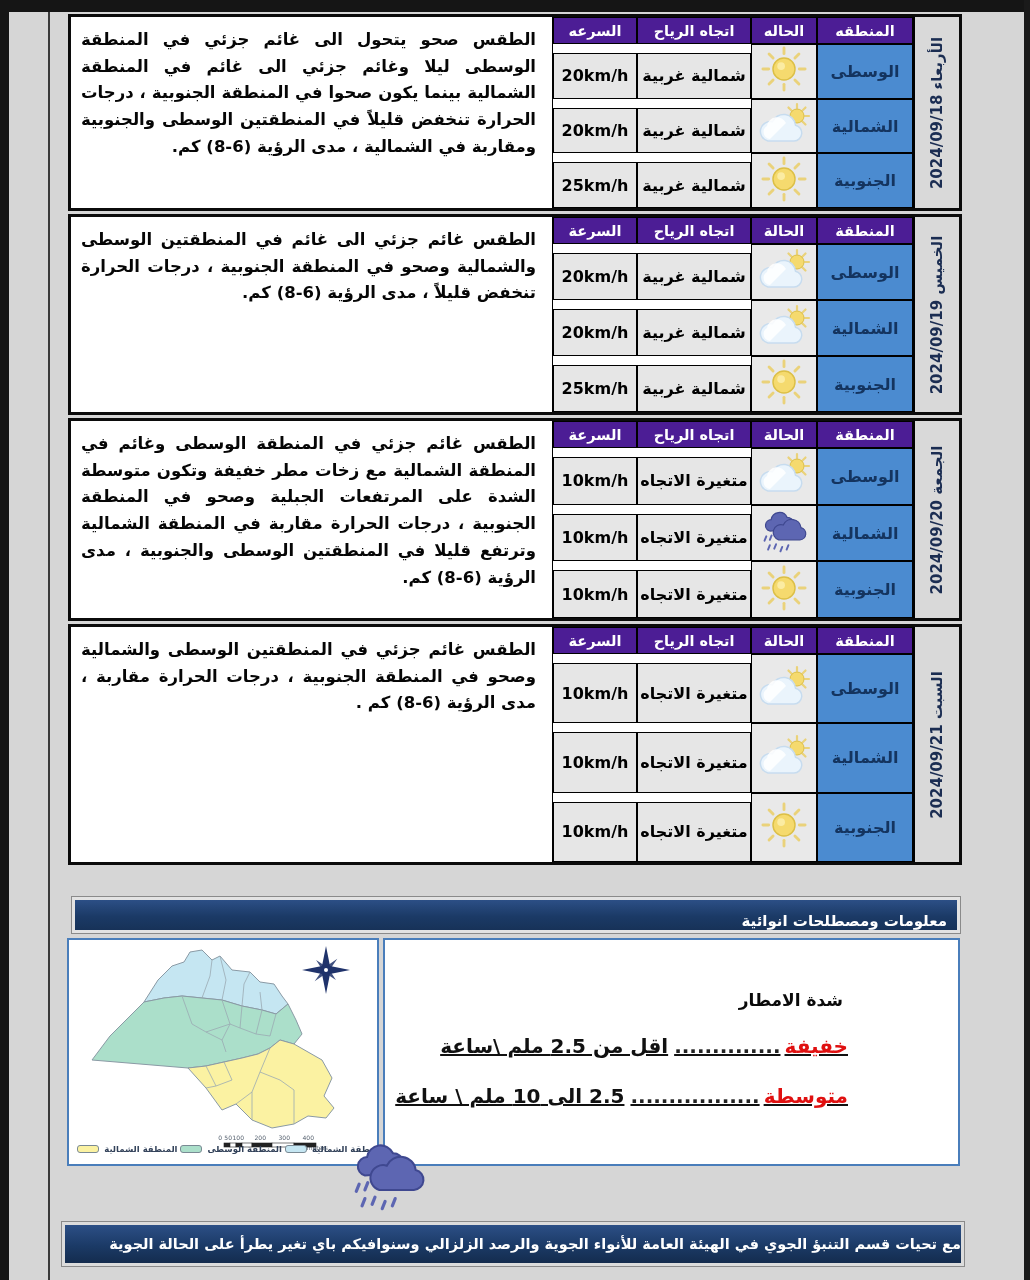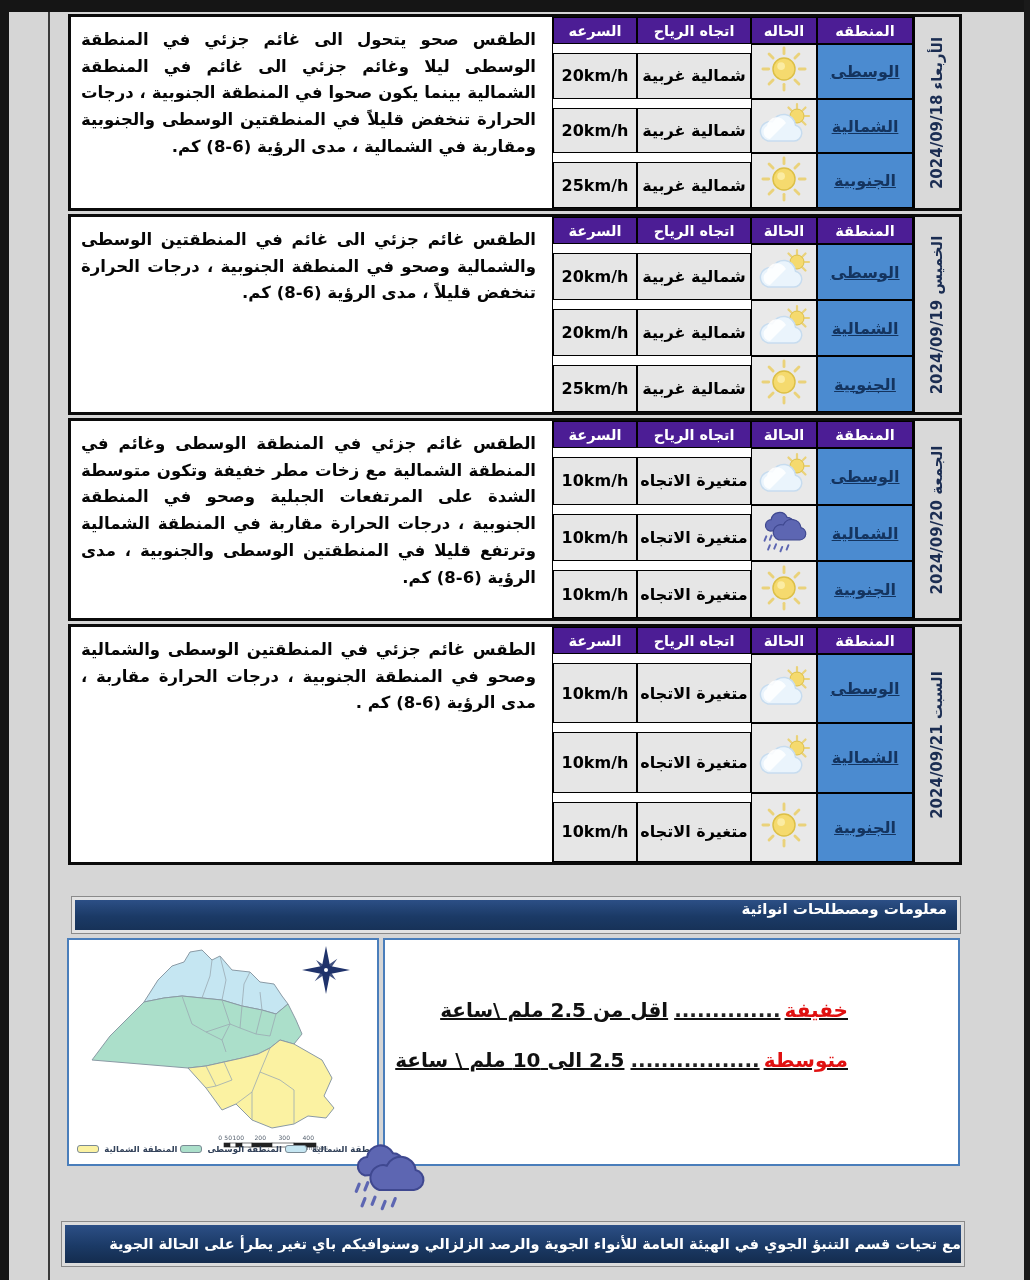--- a/index.html
+++ b/index.html
@@ -22,35 +22,35 @@
   .date-text{
     position:absolute;top:50%;left:50%;
     transform:translate(-50%,-50%) rotate(-90deg);
     white-space:nowrap;font-weight:bold;font-size:15px;color:#1b2d52;letter-spacing:.5px;
   }
   .ftable{width:360px;flex:none;display:flex;flex-direction:column;border-left:1px solid #000;}
   .trow{display:grid;grid-template-columns:96px 66px 114px 84px;flex:1;}
   .trow.head{flex:none;height:27px;}
   .cell{border:1px solid #000;display:flex;align-items:center;justify-content:center;box-sizing:border-box;overflow:hidden;}
   .hcell{background:#4c1d95;color:#fff;font-weight:bold;font-size:14.5px;}
-  .rcell{background:#4b8bd0;color:#14345f;font-weight:bold;font-size:16px;text-decoration:underline;}
+  .rcell{background:#4b8bd0;color:#14345f;font-weight:bold;font-size:16px;}
   .ccell{background:#e9e9e9;}
   .wcell,.scell{background:#e6e6e6;color:#000;font-weight:bold;font-size:16px;margin-top:9px;}
   .scell{font-family:"DejaVu Sans","Liberation Sans",sans-serif;}
   .desc{
     flex:1;padding:10px 16px 6px 10px;font-size:16.5px;font-weight:bold;color:#060606;
     line-height:1.62;text-align:justify;box-sizing:border-box;border-radius:10px;
   }
 
   
   .info-header{
     position:absolute;top:897px;right:70px;left:72px;height:36px;z-index:2;
     background:linear-gradient(#2c4f86,#1b3a66 55%,#173258);
     border:3px solid #e3e3e3;outline:1px solid #8a8a8a;box-sizing:border-box;
-    display:flex;align-items:flex-start;justify-content:flex-start;
+    display:flex;align-items:flex-end;justify-content:flex-start;
     color:#fff;font-weight:bold;font-size:15px;padding:0 10px;
   }
   .info-body{position:absolute;top:938px;right:70px;left:72px;height:228px;display:flex;gap:4px;z-index:2;}
   .rain-box{flex:1;background:#fff;border:2px solid #4a7ebb;box-sizing:border-box;padding:50px 115px 0 10px;}
   .rain-title{font-size:17px;font-weight:bold;color:#0a0a0a;margin:0 0 24px 0;}
   .rain-item{font-size:20px;font-weight:bold;color:#111;margin:8px -5px 26px 0;white-space:nowrap;text-decoration:underline;}
   .rain-item .lbl{color:#e01010;margin-left:4px;}
   .rain-item .dots{letter-spacing:1px;margin-left:6px;color:#222;}
   .map-box{width:312px;flex:none;background:#fff;border:2px solid #4a7ebb;box-sizing:border-box;position:relative;}
   .legend{position:absolute;left:8px;bottom:10px;display:flex;flex-direction:row;gap:3px;z-index:3;}
@@ -385,20 +385,21 @@
     <div class="desc">الطقس غائم  جزئي في المنطقتين الوسطى والشمالية وصحو في المنطقة الجنوبية ، درجات الحرارة مقاربة ، مدى الرؤية (6-8) كم .</div>
   </div>
 </div>
 
 <div class="info-header">
   <span>معلومات ومصطلحات انوائية</span>
 </div>
 
 <div class="info-body">
   <div class="rain-box">
+    <div class="rain-title">شدة الامطار</div>
     <div class="rain-item">
       <span class="lbl">خفيفة</span><span class="dots">..............</span><span>اقل من  2.5  ملم \ساعة</span>
     </div>
     <div class="rain-item">
       <span class="lbl">متوسطة</span><span class="dots">.................</span><span>2.5 الى 10 ملم \ ساعة</span>
     </div>
   </div>
 
   <div class="map-box">
     <svg viewBox="0 0 300 222" width="306" height="222">

